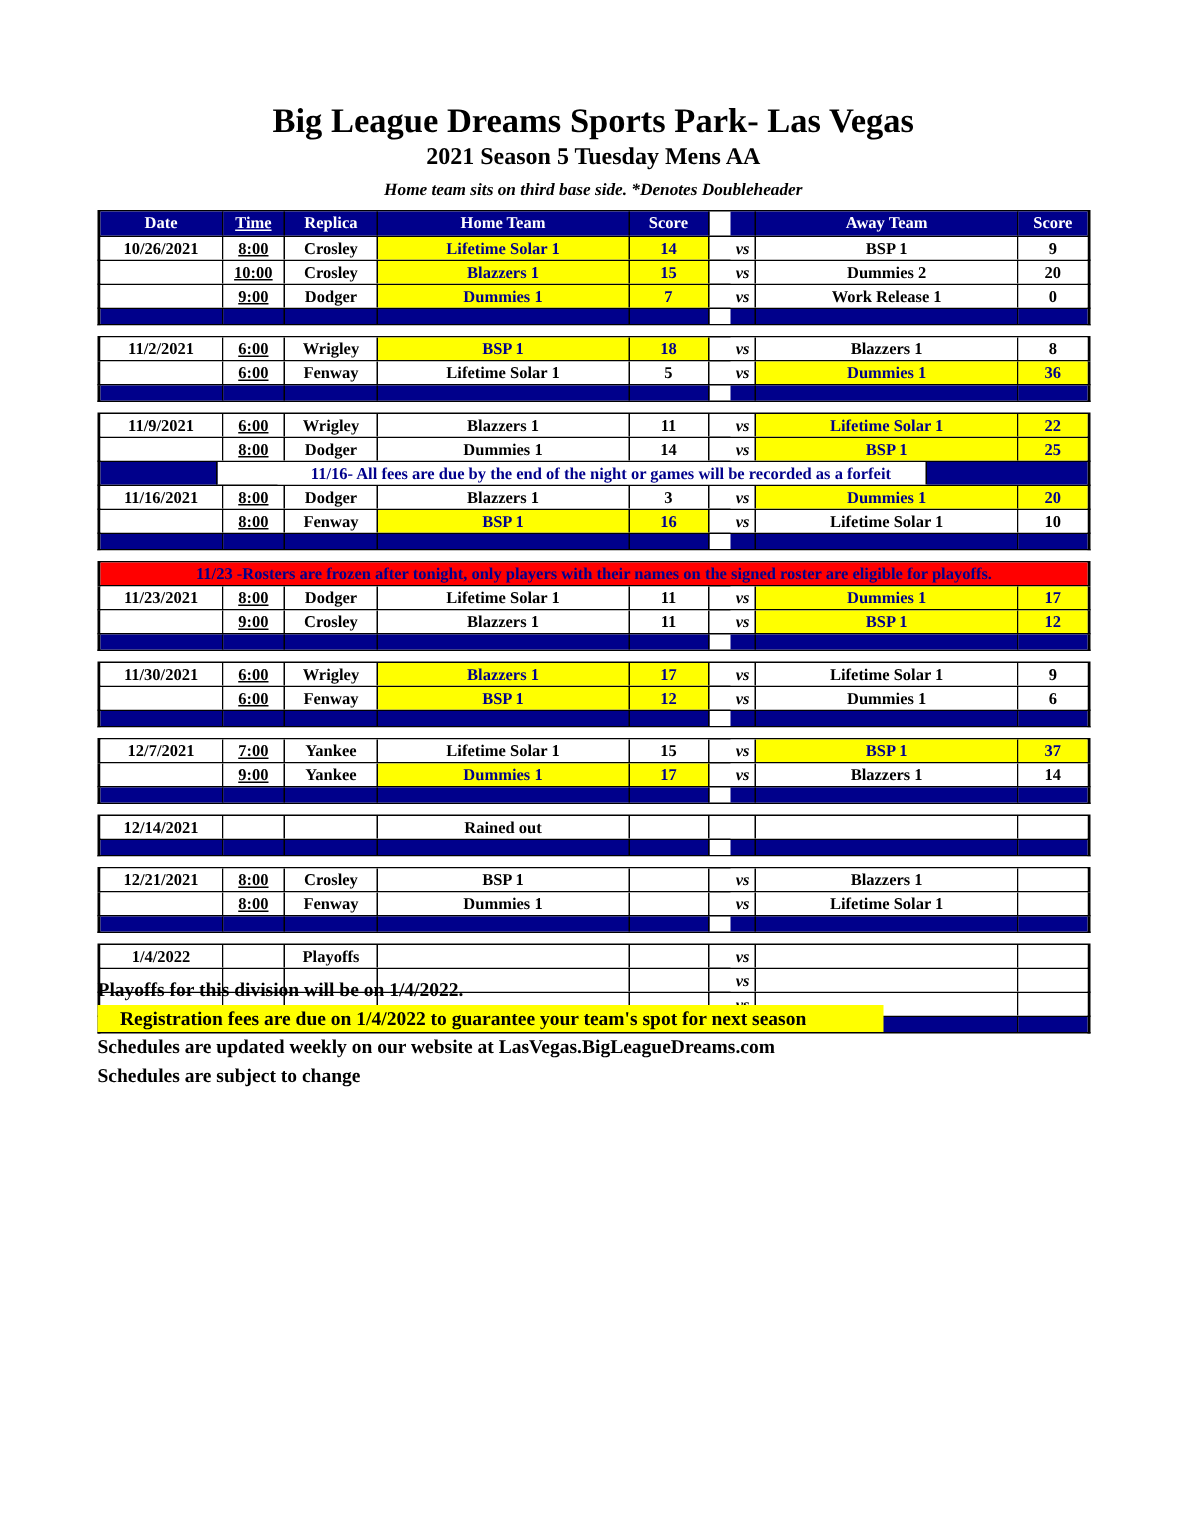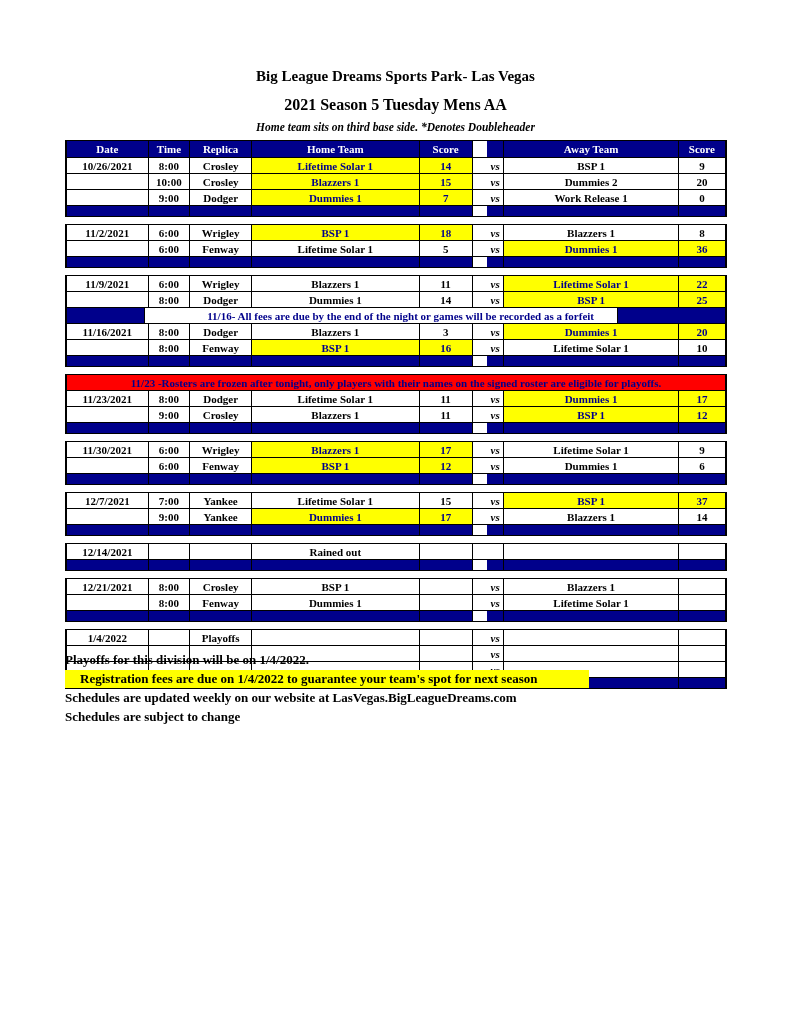--- a/index.html
+++ b/index.html
@@ -1,34 +1,34 @@
 <!DOCTYPE html>
 <html style="--navy: #00008B; --yellow: #FFFF00; --red: #FF0000;"><head>
 <meta charset="utf-8">
 <style>
   html,body{margin:0;padding:0;background:#ffffff;}
   body{font-family:"Liberation Serif","DejaVu Serif",serif;}
   .page{position:relative;width:791px;height:1024px;background:#fff;overflow:hidden;}
   .title{position:absolute;top:68px;left:0;width:791px;text-align:center;
-         font-size:15px;font-weight:bold;color:#000;}
+         font-size:23px;font-weight:bold;color:#000;}
   .subtitle{position:absolute;top:96px;left:0;width:791px;text-align:center;
          font-size:16px;font-weight:bold;color:#000000;}
   .note-line{position:absolute;top:121px;left:0;width:791px;text-align:center;
          font-size:11.5px;font-weight:bold;font-style:italic;color:#000;}
   .tbl{position:absolute;top:140px;left:65px;width:662px;}
   .trow{display:flex;width:662px;box-sizing:border-box;
         border-left:2px solid #000;border-right:2px solid #000;border-bottom:1px solid #000;}
   .trow.block-start{border-top:1.5px solid #000;}
   .cell{box-sizing:border-box;border-right:1px solid #000;display:flex;
         align-items:center;justify-content:center;height:15px;
         font-size:11px;font-weight:bold;color:#000;background:#fff;
         white-space:nowrap;overflow:hidden;}
   .cell:last-child{border-right:none;}
   .hdr .cell{height:16px;background:var(--navy);color:#fff;font-size:11px;}
-  .c0{width:83px;}  .c1{width:42px;}  .c2{width:63px;}  .c3{width:170px;}
+  .c0{width:83px;}  .c1{width:42px;text-decoration:underline;}  .c2{width:63px;}  .c3{width:170px;}
   .c4{width:54px;}  .c5{width:18px;margin-left:14px;}  .c6{width:177px;} .c7{width:47px;}
   .vs{font-style:italic;}
   .hl{background:var(--yellow);color:var(--navy);}
   .navy-bg{background:var(--navy);}
   .spacer .cell{height:10px;background:var(--navy);}
   .gap{height:7px;width:662px;background:#fff;}
   .notew-mid{width:464px;color:var(--navy);background:#fff;margin-left:40px;}
   .notew-right{width:115px;background:var(--navy);}
   .note-red-cell{width:662px;background:var(--red);color:var(--navy);}
   .footer-line{position:absolute;left:65px;font-size:13px;font-weight:bold;color:#000;

